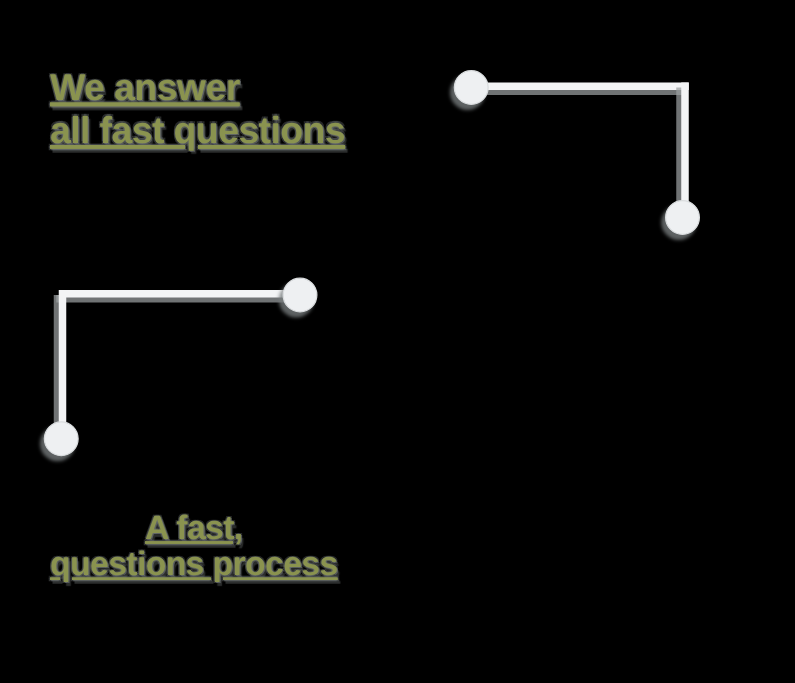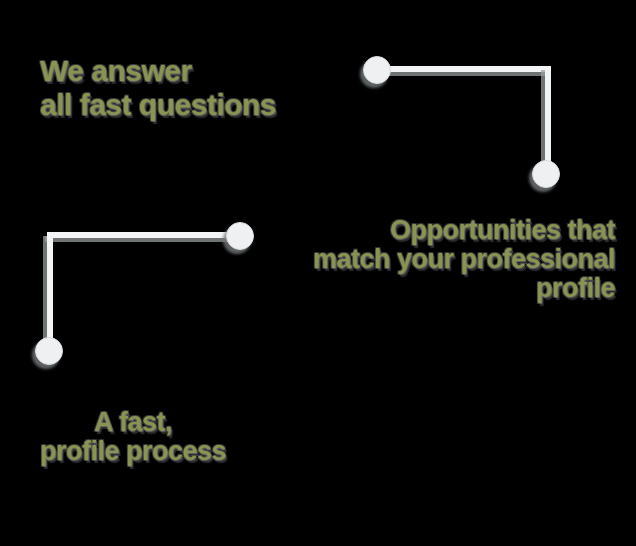--- a/index.html
+++ b/index.html
@@ -3,21 +3,21 @@
 <meta charset="utf-8">
 <style>
   :root {
     --bg: #000000;
     --text-olive: #8a934f;
     --line-white: #f3f4f5;
     --line-shadow: #9ba0a1;
     --node-fill: #eef0f2;
     --node-edge: #d9dcde;
   }
-  * { margin: 0; padding: 0; box-sizing: border-box; }
+  * { margin: 0; padding: 0; box-sizing: border-box; text-decoration: underline; }
   html, body {
     width: 636px; height: 546px;
     background: var(--bg);
     overflow: hidden;
     font-family: "Liberation Sans", sans-serif;
   }
   .canvas {
     position: relative;
     width: 636px; height: 546px;
     background: var(--bg);
@@ -80,29 +80,24 @@
 </head>
 <body>
 
 <div class="canvas">
 
   <div class="feature feature-answers">
     <span class="line">We answer</span>
     <span class="line">all fast questions</span>
   </div>
 
-  <div class="feature feature-opportunities">
-    <span class="line">Opportunities that</span>
-    <span class="line">match your professional</span>
-    <span class="line">profile</span>
-  </div>
 
   <div class="feature feature-process">
     <span class="line">A fast,</span>
-    <span class="line">profile process</span>
+    <span class="line">questions process</span>
   </div>
 
   <div>
     <div class="conn-line c1-hline"></div>
     <div class="conn-line c1-vline"></div>
     <div class="conn-dot c1-dot-a"></div>
     <div class="conn-dot c1-dot-b"></div>
   </div>
 
   <div>

